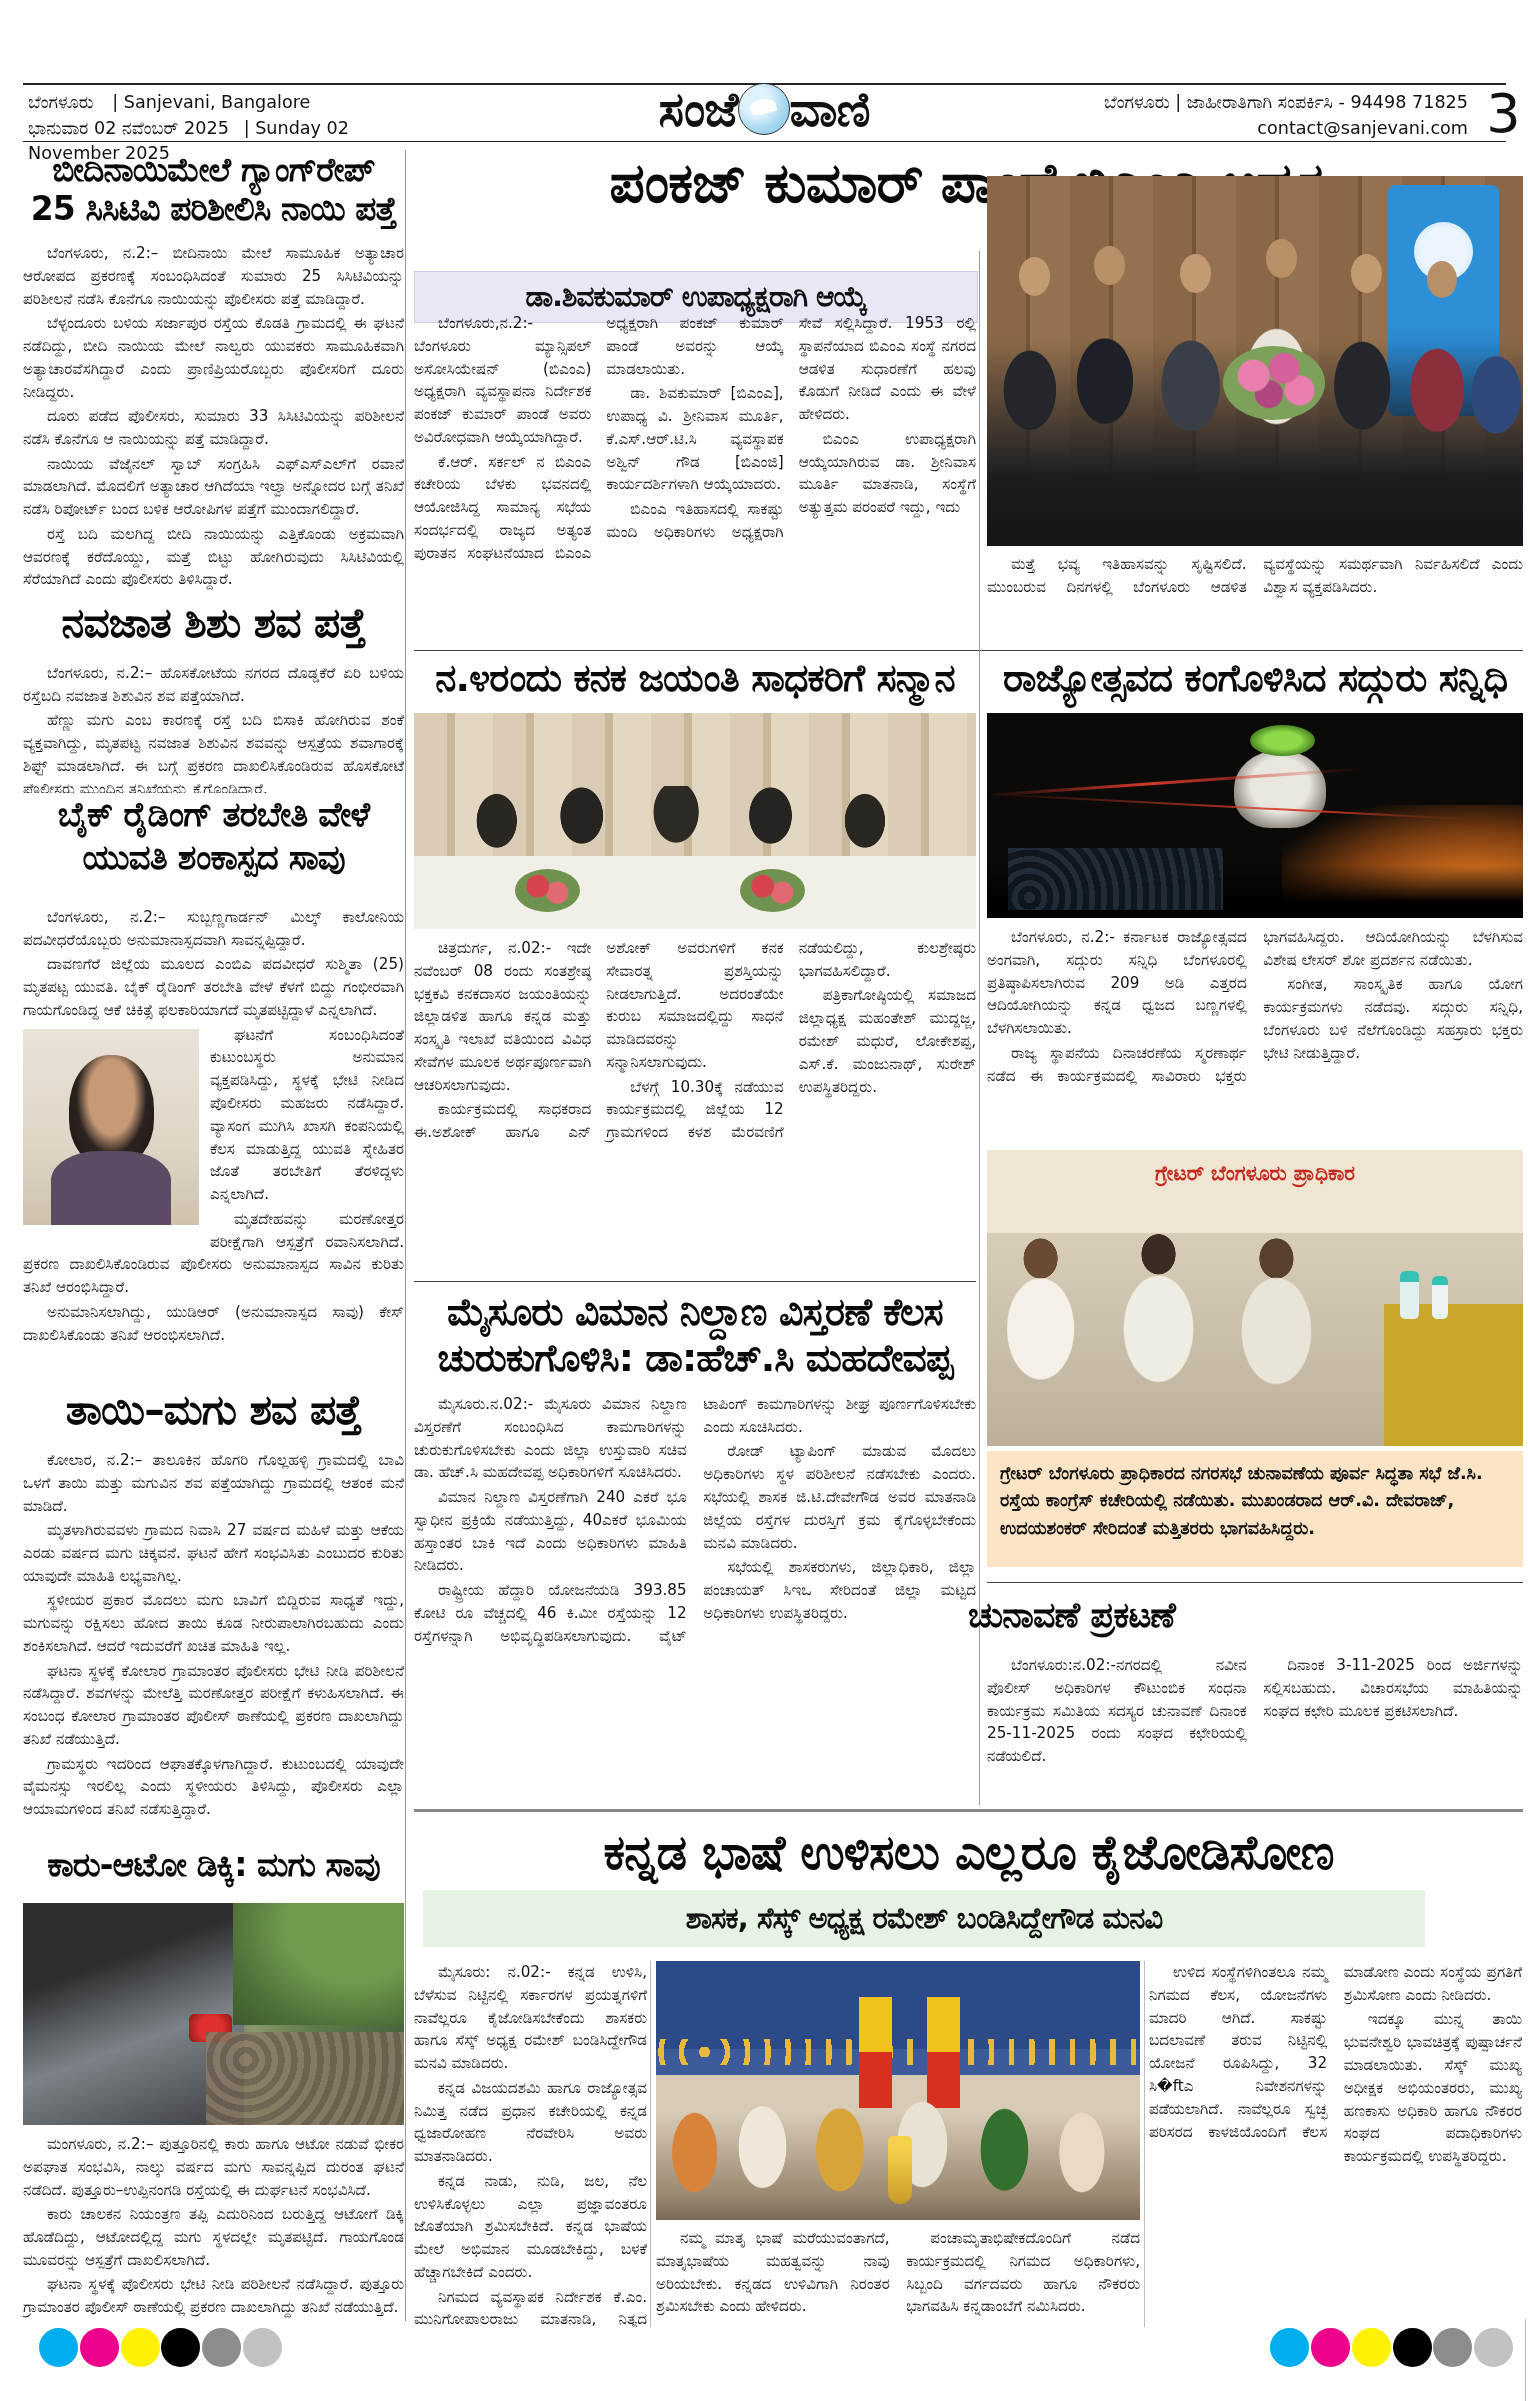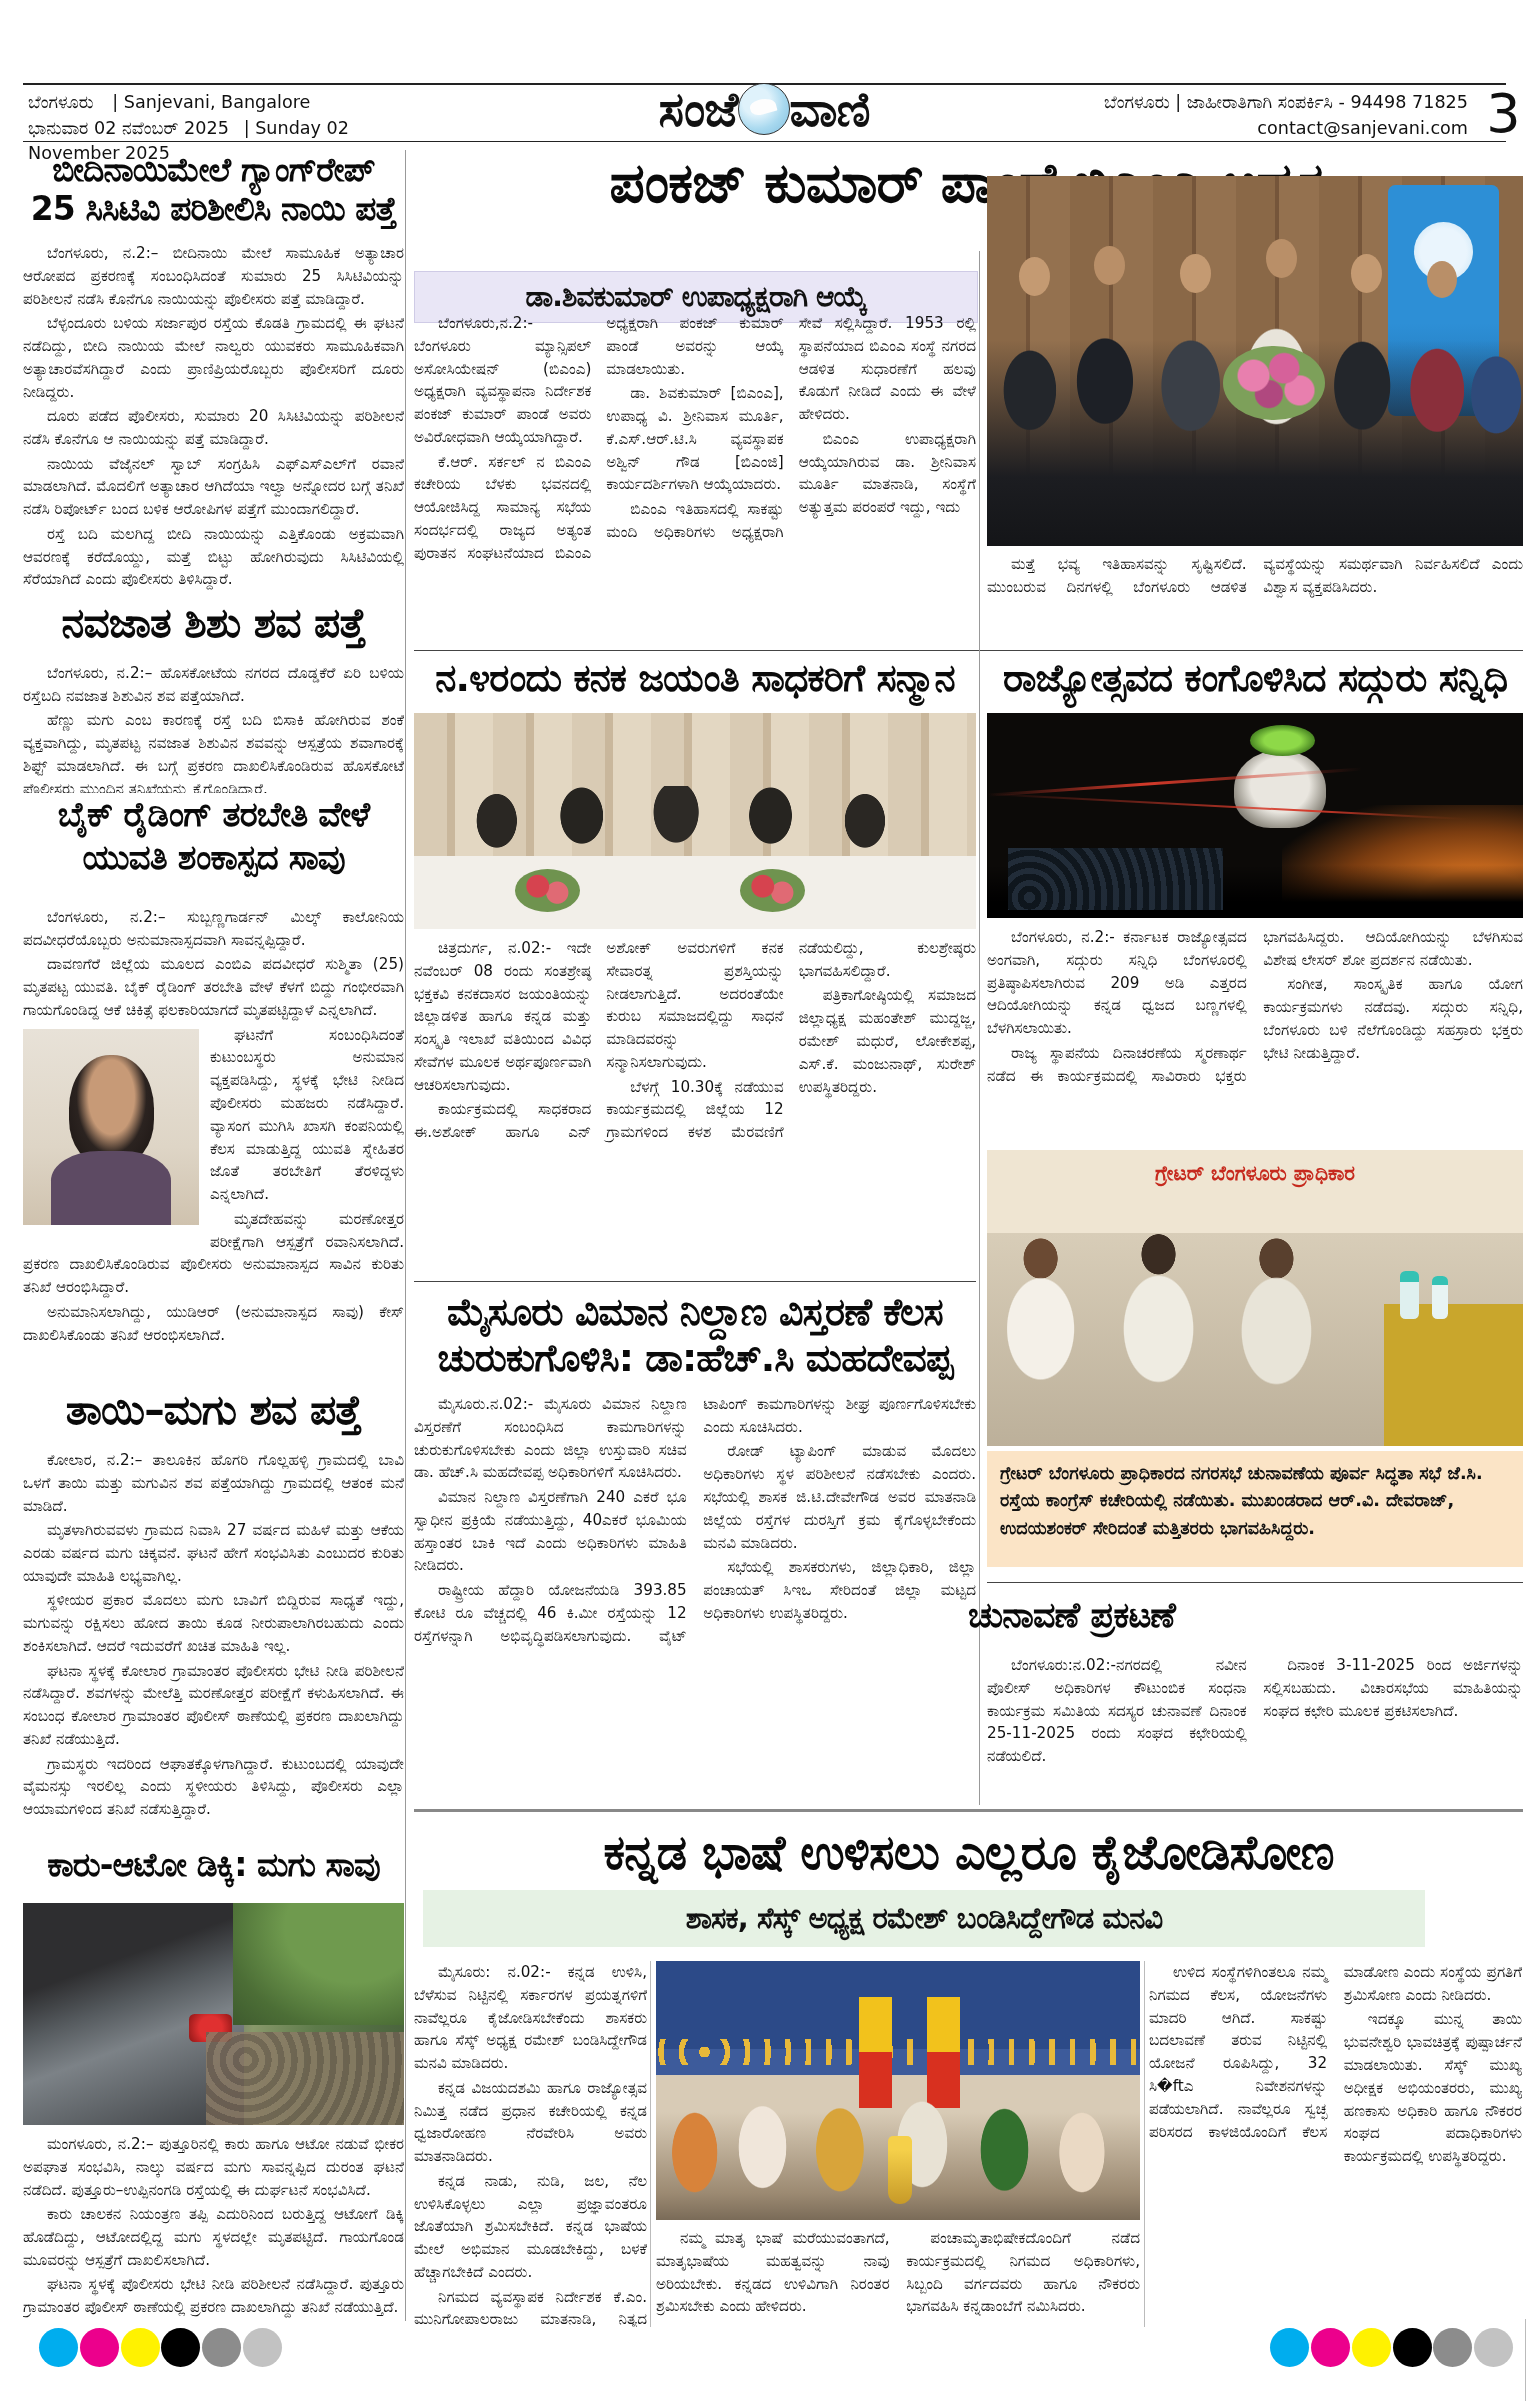--- a/index.html
+++ b/index.html
@@ -69,21 +69,21 @@
 
   <div class="vr" style="left:405px;top:150px;height:2171px;"></div>
 
   <div class="abs hl hl-l1" style="left:23px;top:151px;width:381px;text-align:center;">
     <div>ಬೀದಿನಾಯಿಮೇಲೆ ಗ್ಯಾಂಗ್‌ರೇಪ್</div>
     <div>25 ಸಿಸಿಟಿವಿ ಪರಿಶೀಲಿಸಿ ನಾಯಿ ಪತ್ತೆ</div>
   </div>
   <div class="abs bt" style="left:23px;top:242px;width:381px;height:359px;">
     <p>ಬೆಂಗಳೂರು, ನ.2:– ಬೀದಿನಾಯಿ ಮೇಲೆ ಸಾಮೂಹಿಕ ಅತ್ಯಾಚಾರ ಆರೋಪದ ಪ್ರಕರಣಕ್ಕೆ ಸಂಬಂಧಿಸಿದಂತೆ ಸುಮಾರು 25 ಸಿಸಿಟಿವಿಯನ್ನು ಪರಿಶೀಲನೆ ನಡೆಸಿ ಕೊನೆಗೂ ನಾಯಿಯನ್ನು ಪೊಲೀಸರು ಪತ್ತೆ ಮಾಡಿದ್ದಾರೆ.</p>
     <p>ಬೆಳ್ಳಂದೂರು ಬಳಿಯ ಸರ್ಜಾಪುರ ರಸ್ತೆಯ ಕೊಡತಿ ಗ್ರಾಮದಲ್ಲಿ ಈ ಘಟನೆ ನಡೆದಿದ್ದು, ಬೀದಿ ನಾಯಿಯ ಮೇಲೆ ನಾಲ್ವರು ಯುವಕರು ಸಾಮೂಹಿಕವಾಗಿ ಅತ್ಯಾಚಾರವೆಸಗಿದ್ದಾರೆ ಎಂದು ಪ್ರಾಣಿಪ್ರಿಯರೊಬ್ಬರು ಪೊಲೀಸರಿಗೆ ದೂರು ನೀಡಿದ್ದರು.</p>
-    <p>ದೂರು ಪಡೆದ ಪೊಲೀಸರು, ಸುಮಾರು 20 ಸಿಸಿಟಿವಿಯನ್ನು ಪರಿಶೀಲನೆ ನಡೆಸಿ ಕೊನೆಗೂ ಆ ನಾಯಿಯನ್ನು ಪತ್ತೆ ಮಾಡಿದ್ದಾರೆ.</p>
+    <p>ದೂರು ಪಡೆದ ಪೊಲೀಸರು, ಸುಮಾರು 33 ಸಿಸಿಟಿವಿಯನ್ನು ಪರಿಶೀಲನೆ ನಡೆಸಿ ಕೊನೆಗೂ ಆ ನಾಯಿಯನ್ನು ಪತ್ತೆ ಮಾಡಿದ್ದಾರೆ.</p>
     <p>ನಾಯಿಯ ವೆಜೈನಲ್ ಸ್ವಾಬ್ ಸಂಗ್ರಹಿಸಿ ಎಫ್ಎಸ್ಎಲ್‌ಗೆ ರವಾನೆ ಮಾಡಲಾಗಿದೆ. ಮೊದಲಿಗೆ ಅತ್ಯಾಚಾರ ಆಗಿದೆಯಾ ಇಲ್ವಾ ಅನ್ನೋದರ ಬಗ್ಗೆ ತನಿಖೆ ನಡೆಸಿ ರಿಪೋರ್ಟ್ ಬಂದ ಬಳಿಕ ಆರೋಪಿಗಳ ಪತ್ತೆಗೆ ಮುಂದಾಗಲಿದ್ದಾರೆ.</p>
     <p>ರಸ್ತೆ ಬದಿ ಮಲಗಿದ್ದ ಬೀದಿ ನಾಯಿಯನ್ನು ಎತ್ತಿಕೊಂಡು ಅಕ್ರಮವಾಗಿ ಆವರಣಕ್ಕೆ ಕರೆದೊಯ್ದು, ಮತ್ತೆ ಬಿಟ್ಟು ಹೋಗಿರುವುದು ಸಿಸಿಟಿವಿಯಲ್ಲಿ ಸೆರೆಯಾಗಿದೆ ಎಂದು ಪೊಲೀಸರು ತಿಳಿಸಿದ್ದಾರೆ.</p>
   </div>
 
   <div class="abs hl" style="left:23px;top:599px;width:381px;font-size:41px;text-align:center;">ನವಜಾತ ಶಿಶು ಶವ ಪತ್ತೆ</div>
   <div class="abs bt" style="left:23px;top:662px;width:381px;height:131px;">
     <p>ಬೆಂಗಳೂರು, ನ.2:– ಹೊಸಕೋಟೆಯ ನಗರದ ದೊಡ್ಡಕೆರೆ ಏರಿ ಬಳಿಯ ರಸ್ತೆಬದಿ ನವಜಾತ ಶಿಶುವಿನ ಶವ ಪತ್ತೆಯಾಗಿದೆ.</p>
     <p>ಹೆಣ್ಣು ಮಗು ಎಂಬ ಕಾರಣಕ್ಕೆ ರಸ್ತೆ ಬದಿ ಬಿಸಾಕಿ ಹೋಗಿರುವ ಶಂಕೆ ವ್ಯಕ್ತವಾಗಿದ್ದು, ಮೃತಪಟ್ಟ ನವಜಾತ ಶಿಶುವಿನ ಶವವನ್ನು ಆಸ್ಪತ್ರೆಯ ಶವಾಗಾರಕ್ಕೆ ಶಿಫ್ಟ್ ಮಾಡಲಾಗಿದೆ. ಈ ಬಗ್ಗೆ ಪ್ರಕರಣ ದಾಖಲಿಸಿಕೊಂಡಿರುವ ಹೊಸಕೋಟೆ ಪೊಲೀಸರು ಮುಂದಿನ ತನಿಖೆಯನ್ನು ಕೈಗೊಂಡಿದ್ದಾರೆ.</p>
   </div>
 

